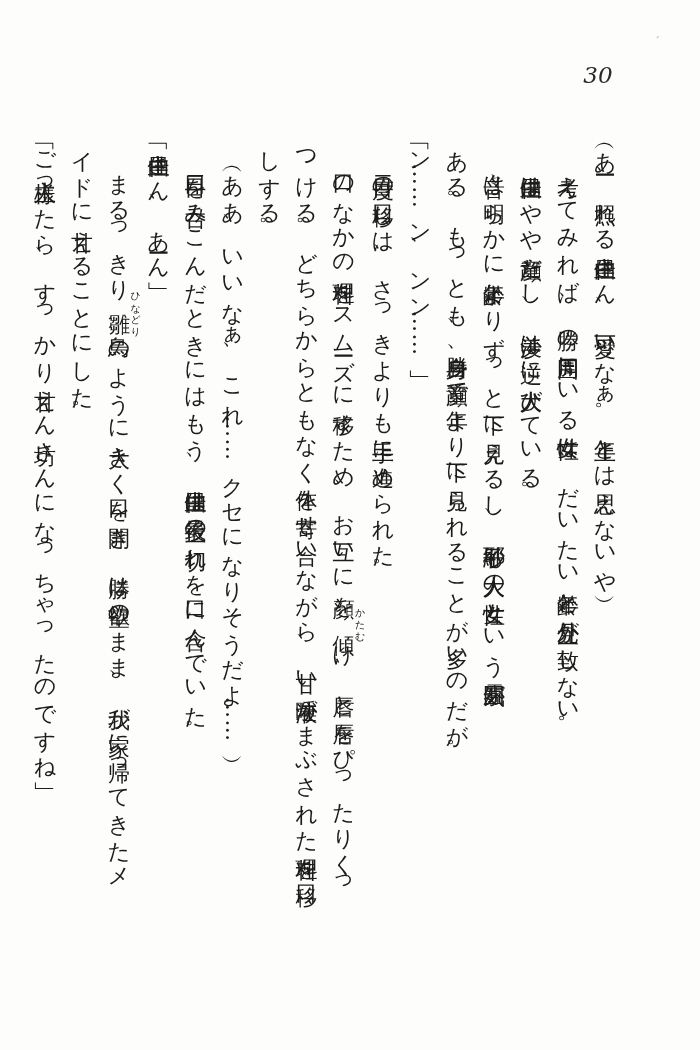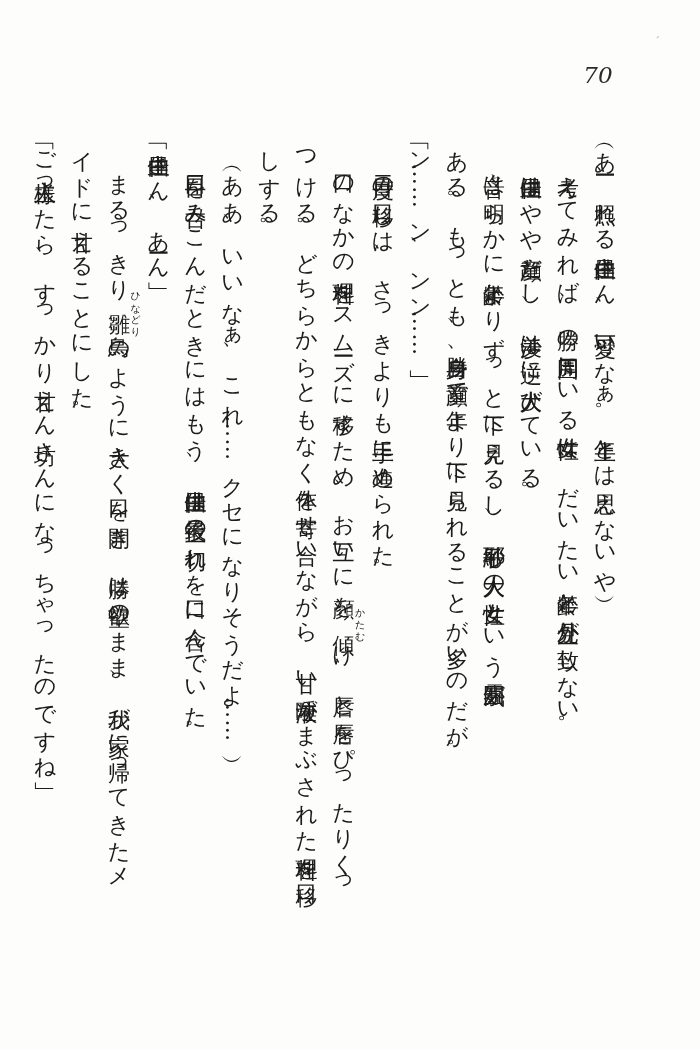--- a/index.html
+++ b/index.html
@@ -58,21 +58,21 @@
     font-size: 10px;
     letter-spacing: 0;
     color: #1c1c1c;
   }
 </style>
 </head>
 <body>
 
 <div class="page">
   <span class="scan-artifact">ʼ</span>
-  <div class="page-number">70</div>
+  <div class="page-number">30</div>
   <div class="text-block">
       <p class="line">（あー、照れる由佳里さん、可愛いなぁ。年上とは思えないや）</p>
       <p class="line indent">考えてみれば、勝の周囲にいる女性は、だいたい年齢と外見が一致しない。</p>
       <p class="line indent">由佳里はやや童顔だし、美沙は逆に大人びている。</p>
       <p class="line indent">音々は明らかに年齢よりずっと下に見えるし、紗耶子も大人の女性という雰囲気が</p>
       <p class="line">ある。もっとも、勝自身、童顔で年より下に見られることが多いのだが。</p>
       <p class="line">「ン……ン、ンン……」</p>
       <p class="line indent">二度目の口移しは、さっきよりも上手に進められた。</p>
       <p class="line indent">口のなかの料理をスムーズに移すため、お互いに顔を<ruby>傾<rt>かたむ</rt></ruby>け、唇と唇をぴったりくっ</p>
       <p class="line">つける。どちらからともなく体を寄せ合いながら、甘い唾液がまぶされた料理を口移</p>

